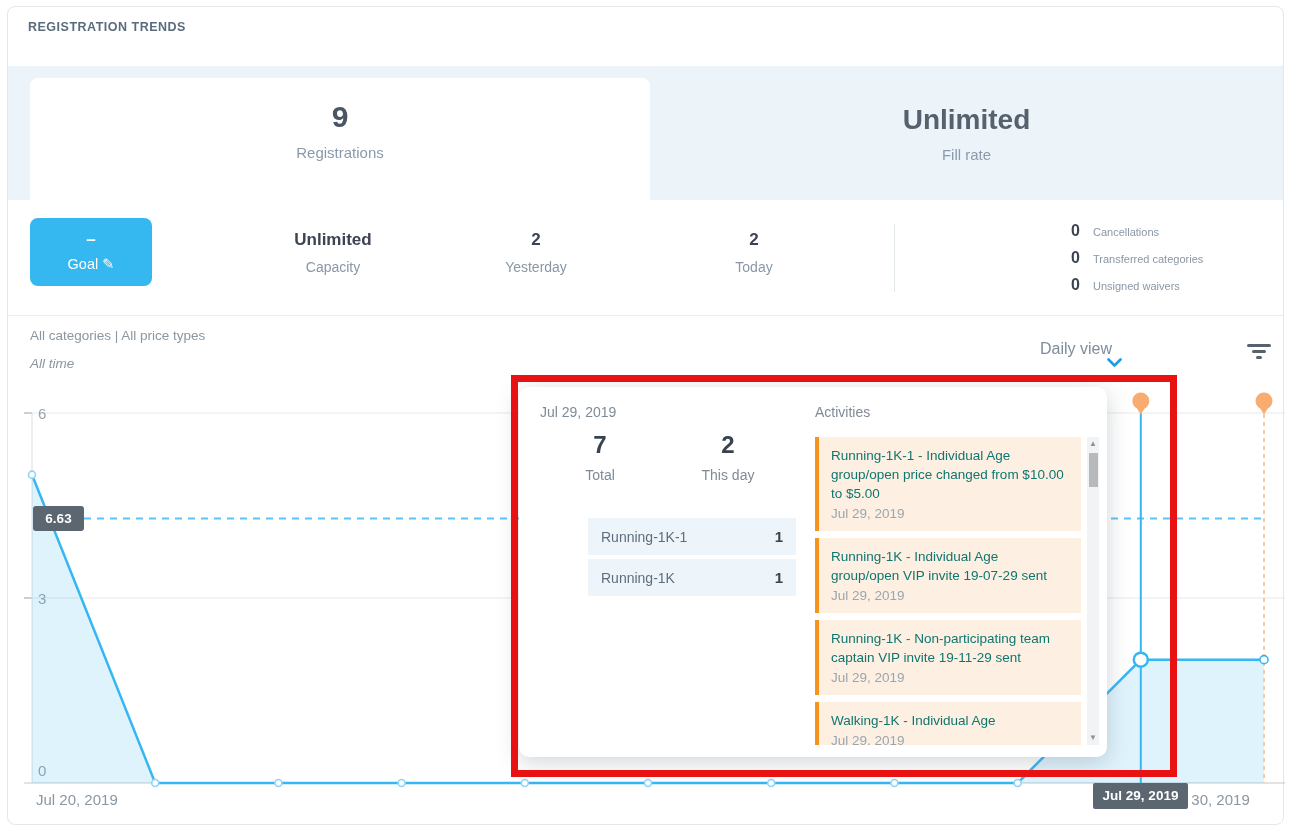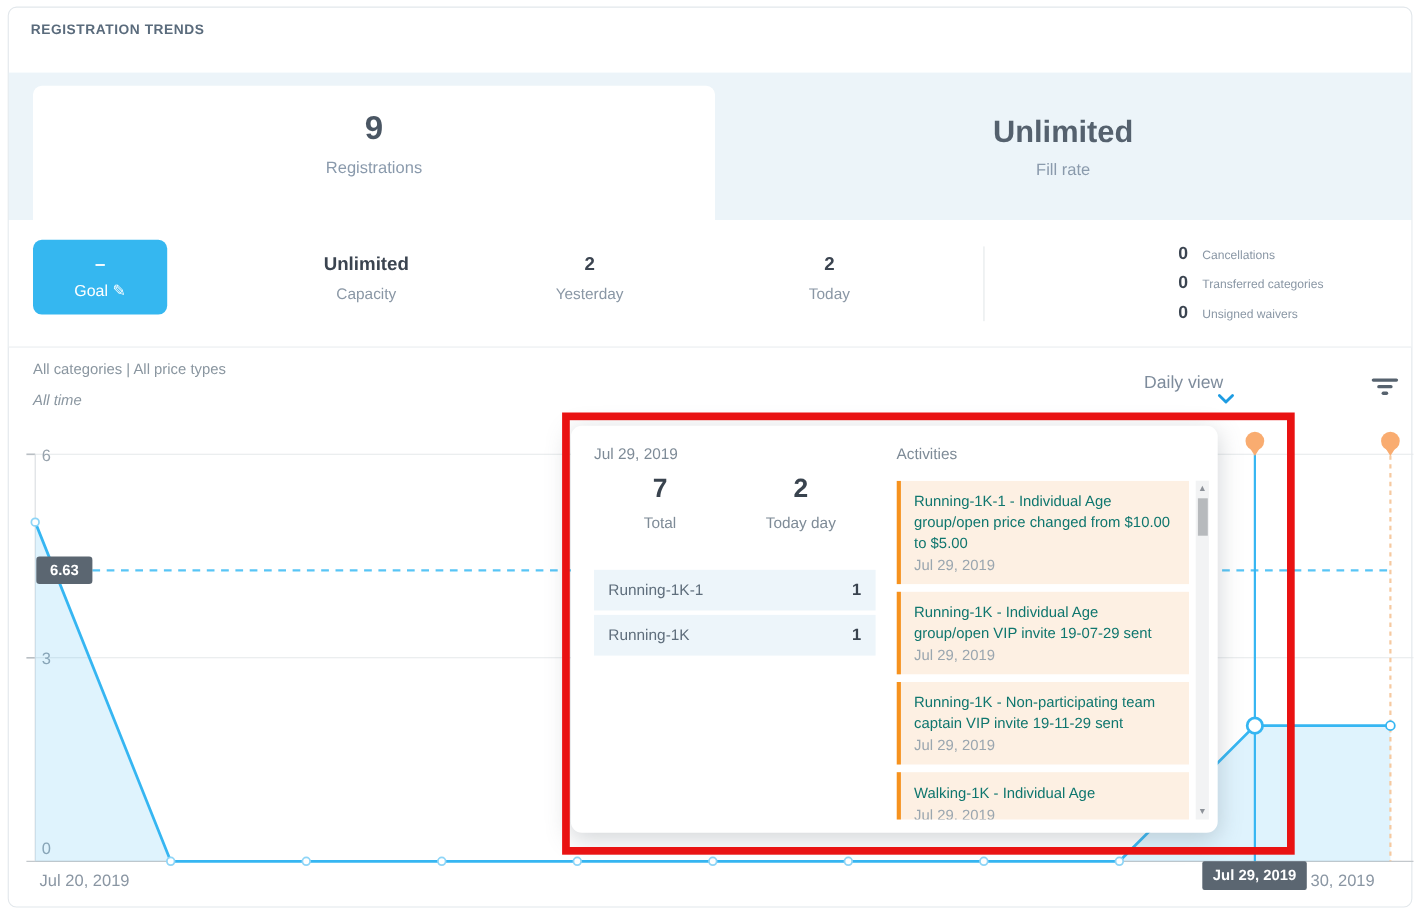--- a/index.html
+++ b/index.html
@@ -54,21 +54,21 @@
                background:#5b6671; border-radius:2px; color:#fff; font-size:13.5px; font-weight:bold;
                text-align:center; line-height:26px; }
 
   .card { position:absolute; left:519px; top:387px; width:588px; height:370px; z-index:5;
           background:#fff; border-radius:10px; box-shadow:0 5px 22px rgba(90,100,110,.28); }
   .card-date { position:absolute; left:21px; top:17px; font-size:14px; color:#7e8b97; }
   .tstat { position:absolute; top:44px; width:120px; text-align:center; }
   .tstat .v { font-size:24px; font-weight:bold; color:#39434e; }
   .tstat .l { margin-top:8px; font-size:14px; color:#7e8b97; }
   .trows { position:absolute; left:21px; top:131px; width:256px; }
-  .trow { height:37px; line-height:37px; background:#edf5fa; margin-bottom:4px; padding:0 13px; }
+  .trow { height:37px; line-height:37px; background:#edf5fa; margin-bottom:4px; padding:0 13px;margin-left:48px; }
   .trow .n { font-size:14px; color:#5f6e7c; }
   .trow .v { float:right; font-size:15px; font-weight:bold; color:#39434e; }
   .act-title { position:absolute; left:296px; top:17px; font-size:14px; color:#7e8b97; }
   .act-list { position:absolute; left:296px; top:50px; width:266px; height:308px; overflow:hidden; }
   .act-item { background:#fdf0e3; border-left:4px solid #f6921e; padding:9px 12px 10px 12px; margin-bottom:7px; }
   .act-item .t { font-size:13.5px; line-height:19px; color:#0f766e; }
   .act-item .d { margin-top:3px; font-size:13.5px; color:#9aa6af; }
   .sbar { position:absolute; left:568px; top:50px; width:12px; height:308px; background:#f2f3f4; }
   .sarrow { position:absolute; left:0; width:12px; height:14px; font-size:8px; color:#8d9299;
             text-align:center; line-height:14px; cursor:pointer; }
@@ -181,21 +181,21 @@
 <div class="xdate-tip">Jul 29, 2019</div>
 
 <div class="card">
   <div class="card-date">Jul 29, 2019</div>
   <div class="tstat" style="left:21px;">
     <div class="v">7</div>
     <div class="l">Total</div>
   </div>
   <div class="tstat" style="left:149px;">
     <div class="v">2</div>
-    <div class="l">Today day</div>
+    <div class="l">This day</div>
   </div>
   <div class="trows" id="trows">
       <div class="trow"><span class="n">Running-1K-1</span><span class="v">1</span></div>
       <div class="trow"><span class="n">Running-1K</span><span class="v">1</span></div>
     </div>
   <div class="act-title">Activities</div>
   <div class="act-list" id="actlist">
       <div class="act-item">
         <div class="t">Running-1K-1 - Individual Age group/open price changed from $10.00 to $5.00</div>
         <div class="d">Jul 29, 2019</div>

